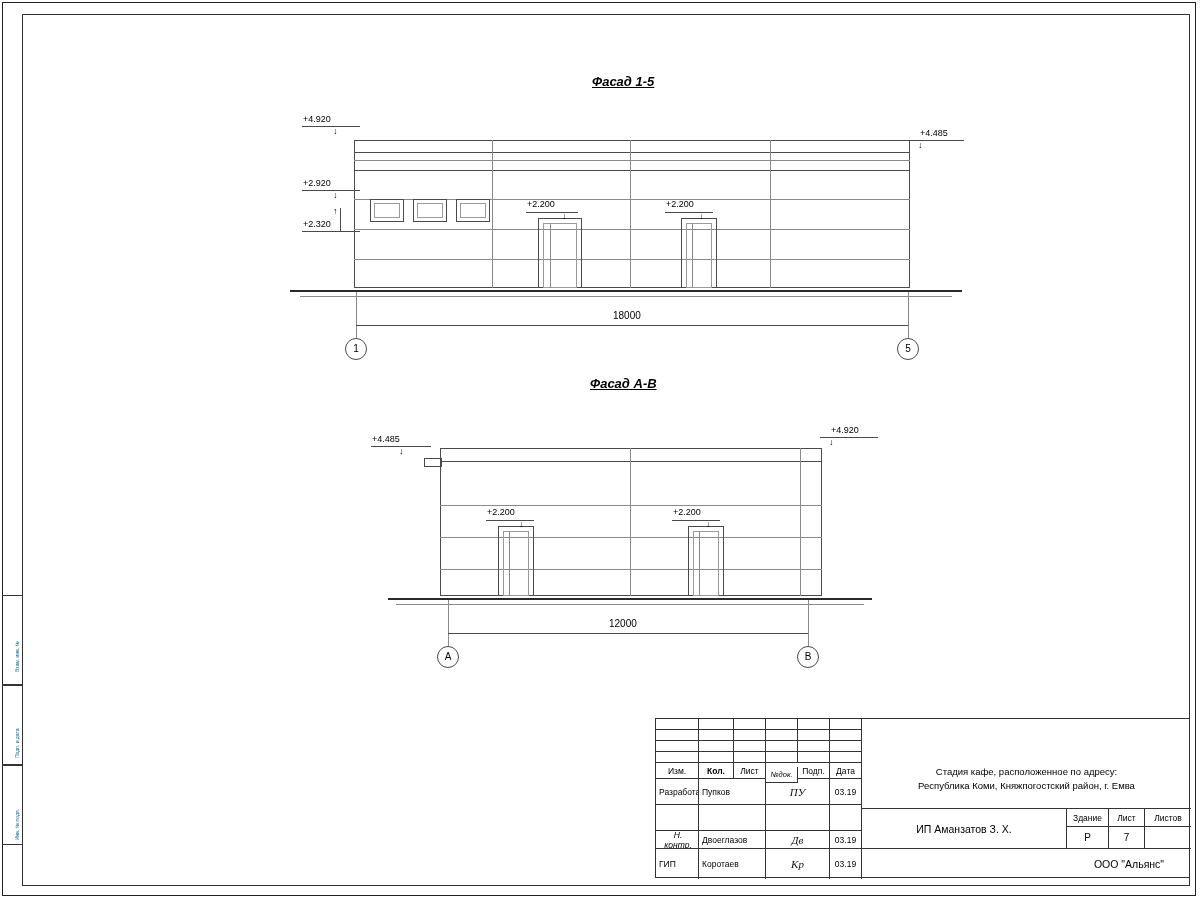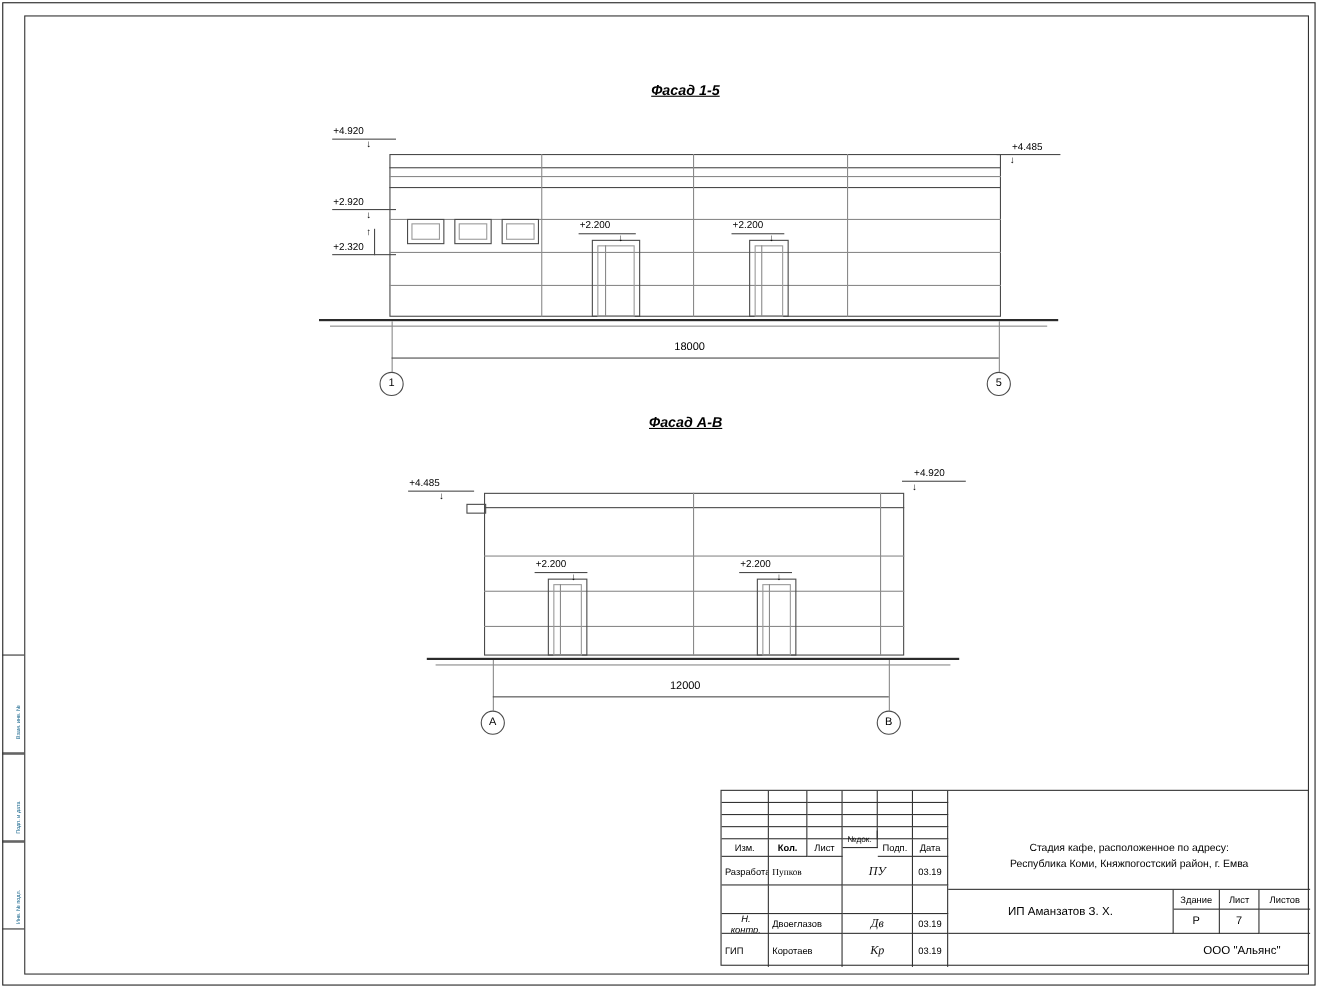--- a/index.html
+++ b/index.html
@@ -288,26 +288,26 @@
     <div class="cell" style="left:0;top:33px;width:43px;height:11px;"></div>
     <div class="cell" style="left:43px;top:33px;width:35px;height:11px;"></div>
     <div class="cell" style="left:78px;top:33px;width:32px;height:11px;"></div>
     <div class="cell" style="left:110px;top:33px;width:32px;height:11px;"></div>
     <div class="cell" style="left:142px;top:33px;width:32px;height:11px;"></div>
     <div class="cell" style="left:174px;top:33px;width:32px;height:11px;"></div>
 
     <div class="cell" style="left:0;top:44px;width:43px;height:16px;">Изм.</div>
     <div class="cell" style="left:43px;top:44px;width:35px;height:16px;font-weight:bold;">Кол.</div>
     <div class="cell" style="left:78px;top:44px;width:32px;height:16px;">Лист</div>
-    <div class="cell" style="left:110px;top:36px;width:32px;height:16px;font-size:7.5px;">№док.</div>
+    <div class="cell" style="left:110px;top:48px;width:32px;height:16px;font-size:7.5px;font-style:italic;">№док.</div>
     <div class="cell" style="left:142px;top:44px;width:32px;height:16px;">Подп.</div>
     <div class="cell" style="left:174px;top:44px;width:32px;height:16px;">Дата</div>
 
     <div class="cell left" style="left:0;top:60px;width:43px;height:26px;">Разработал</div>
-    <div class="cell left" style="left:43px;top:60px;width:67px;height:26px;font-family:Liberation Serif, serif;">Пупков</div>
+    <div class="cell left" style="left:43px;top:60px;width:67px;height:26px;">Пупков</div>
     <div class="cell sign" style="left:110px;top:60px;width:64px;height:26px;">ПУ</div>
     <div class="cell" style="left:174px;top:60px;width:32px;height:26px;">03.19</div>
 
     <div class="cell left" style="left:0;top:86px;width:43px;height:26px;"></div>
     <div class="cell left" style="left:43px;top:86px;width:67px;height:26px;"></div>
     <div class="cell" style="left:110px;top:86px;width:64px;height:26px;"></div>
     <div class="cell" style="left:174px;top:86px;width:32px;height:26px;"></div>
 
     <div class="cell left" style="left:0;top:112px;width:43px;height:18px;font-style:italic;">Н. контр.</div>
     <div class="cell left" style="left:43px;top:112px;width:67px;height:18px;">Двоеглазов</div>

